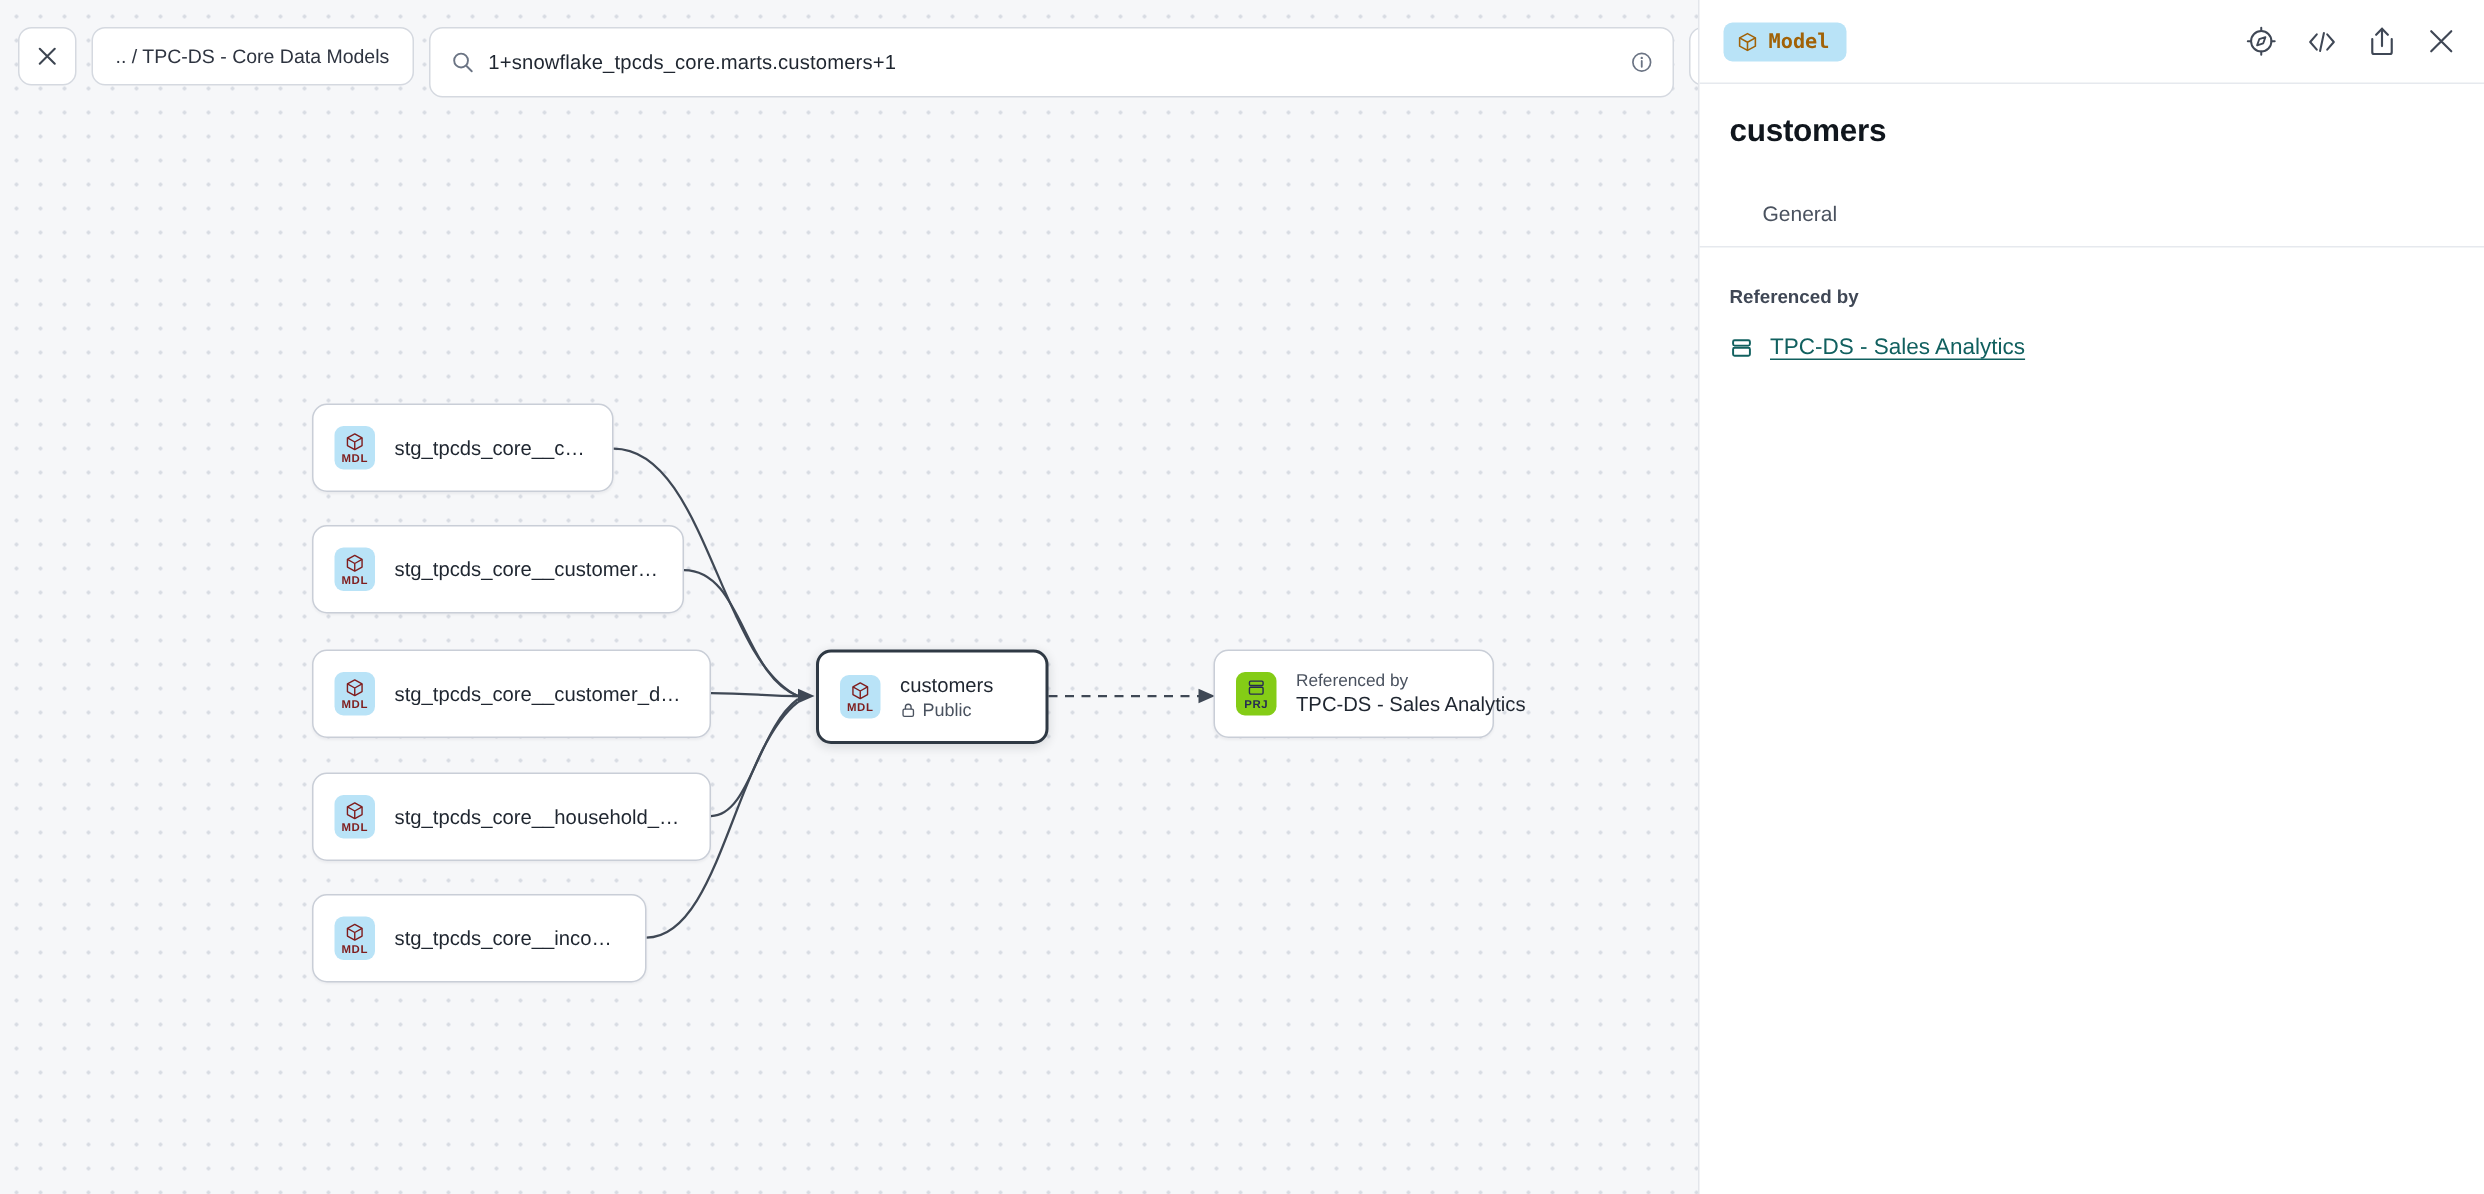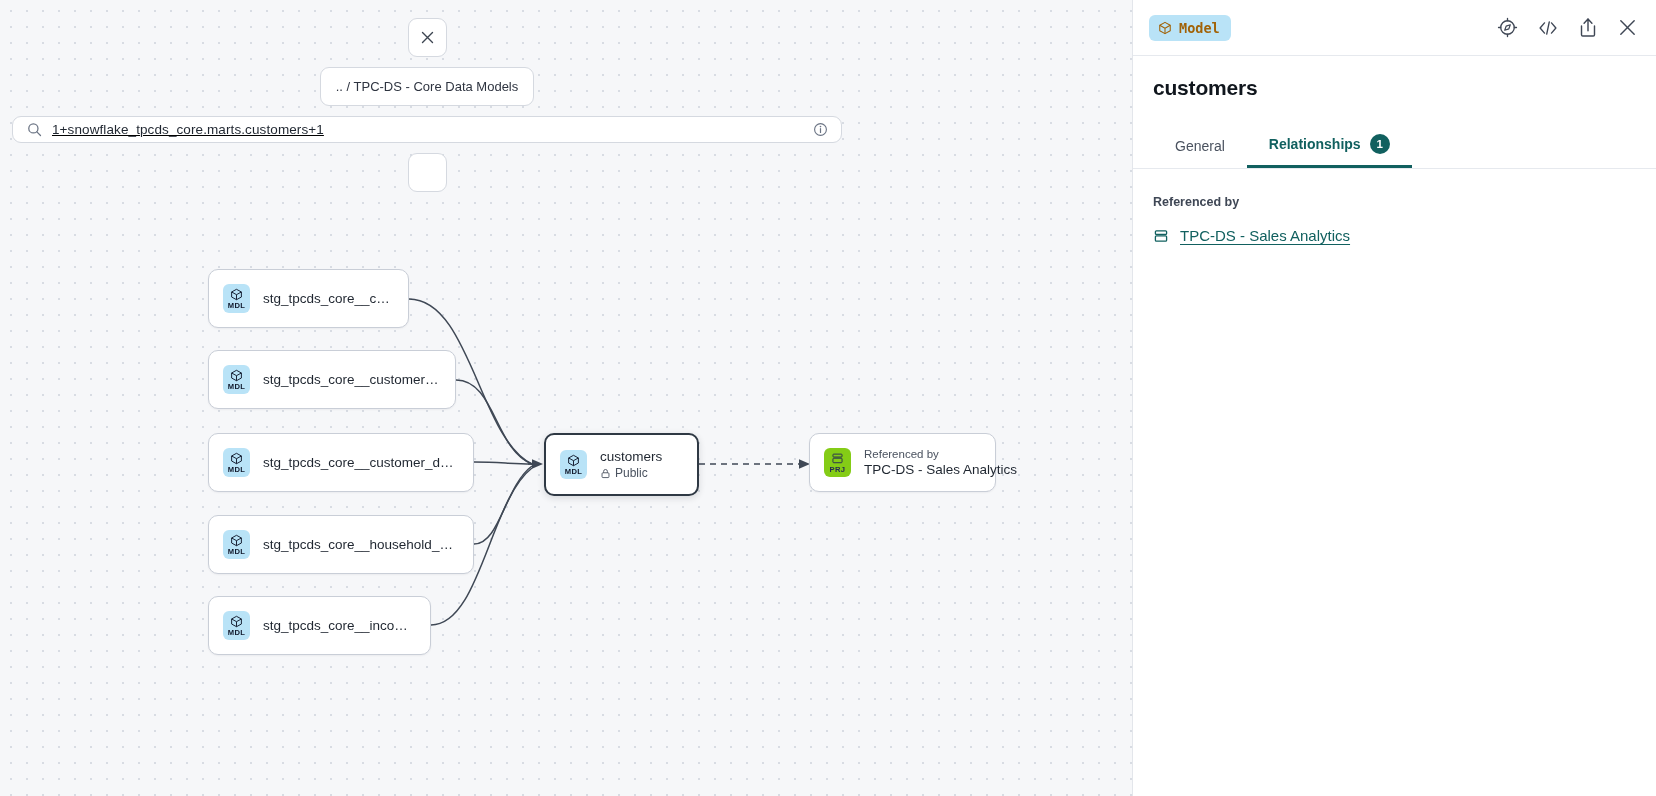--- a/index.html
+++ b/index.html
@@ -18,23 +18,22 @@
     background-color: #f6f7f9;
     background-image: radial-gradient(#d8dce3 1.1px, transparent 1.1px);
     background-size: 16px 16px;
     background-position: 3px 3px;
     overflow: hidden;
   }
 
   
   .toolbar {
     position: absolute; top: 18px; left: 12px;
-    display: flex; align-items: center; gap: 10px;
+    display: flex; align-items: flex-start; gap: 10px;
     z-index: 5;
-    flex-direction: column;
   }
   .tb-btn {
     height: 39px; min-width: 39px;
     background: #ffffff;
     border: 1px solid #d5d9e0;
     border-radius: 9px;
     display: flex; align-items: center; justify-content: center;
     color: #3d4551;
     cursor: pointer;
   }
@@ -43,29 +42,28 @@
     height: 39px; padding: 0 15px;
     background: #ffffff;
     border: 1px solid #d5d9e0;
     border-radius: 9px;
     display: flex; align-items: center;
     font-size: 13px; color: #2e3440;
     white-space: nowrap;
     cursor: pointer;
   }
   .searchbar {
-    height: 27px; width: 830px;
+    height: 47px; width: 830px;
     background: #ffffff;
     border: 1px solid #d5d9e0;
     border-radius: 9px;
     display: flex; align-items: center;
     padding: 0 13px 0 14px;
     gap: 10px;
     cursor: text;
-    text-decoration: underline;
   }
   .searchbar .q { flex: 1; font-size: 13.5px; color: #1f2630; letter-spacing: .1px; }
   .searchbar .ico { color: #6b7484; display: flex; }
 
   
   .node {
     position: absolute;
     background: #ffffff;
     border: 1px solid #c9ced7;
     border-radius: 10px;
@@ -80,21 +78,21 @@
     box-shadow: 0 2px 7px rgba(20,25,35,.14);
   }
   .chip {
     width: 27px; height: 29px;
     border-radius: 6px;
     display: flex; flex-direction: column;
     align-items: center; justify-content: center;
     gap: 0px;
     flex: 0 0 auto;
   }
-  .chip.mdl { background: #b9e3f7; color: #0f172a; }
+  .chip.mdl { background: #b9e3f7; color: #7f1d1d; }
   .chip.prj { background: #84cc16; color: #252b52; }
   .chip .ctxt { font-size: 7.6px; font-weight: 700; letter-spacing: .4px; line-height: 8px; }
   .chip svg { display: block; margin-bottom: 1px; }
   .node-body { display: flex; flex-direction: column; gap: 2px; min-width: 0; }
   .node-title {
     font-size: 13.5px; color: #1f2630;
     white-space: nowrap; overflow: hidden; text-overflow: ellipsis;
   }
   .node-sub {
     font-size: 12px; color: #4a525f;
@@ -349,24 +347,20 @@
     </div>
 
     <div class="panel-head">
       <div class="panel-title">customers</div>
     </div>
 
     <div class="tabs">
       <div class="tab">
         <span>General</span>
       </div>
-      <div class="tab active">
-        <span>Relationships</span>
-        <span class="count">1</span>
-      </div>
     </div>
 
     <div class="panel-body">
       <div class="section-label">Referenced by</div>
       <div class="ref-row">
         <span class="ricon">
           <svg width="16" height="16" viewBox="0 0 16 16">
             <rect x="2.4" y="2.8" width="11.2" height="3.6" rx="1" stroke="currentColor" stroke-width="1.3" fill="none"></rect>
             <rect x="2.4" y="7.8" width="11.2" height="5.4" rx="1" stroke="currentColor" stroke-width="1.3" fill="none"></rect>
           </svg>

